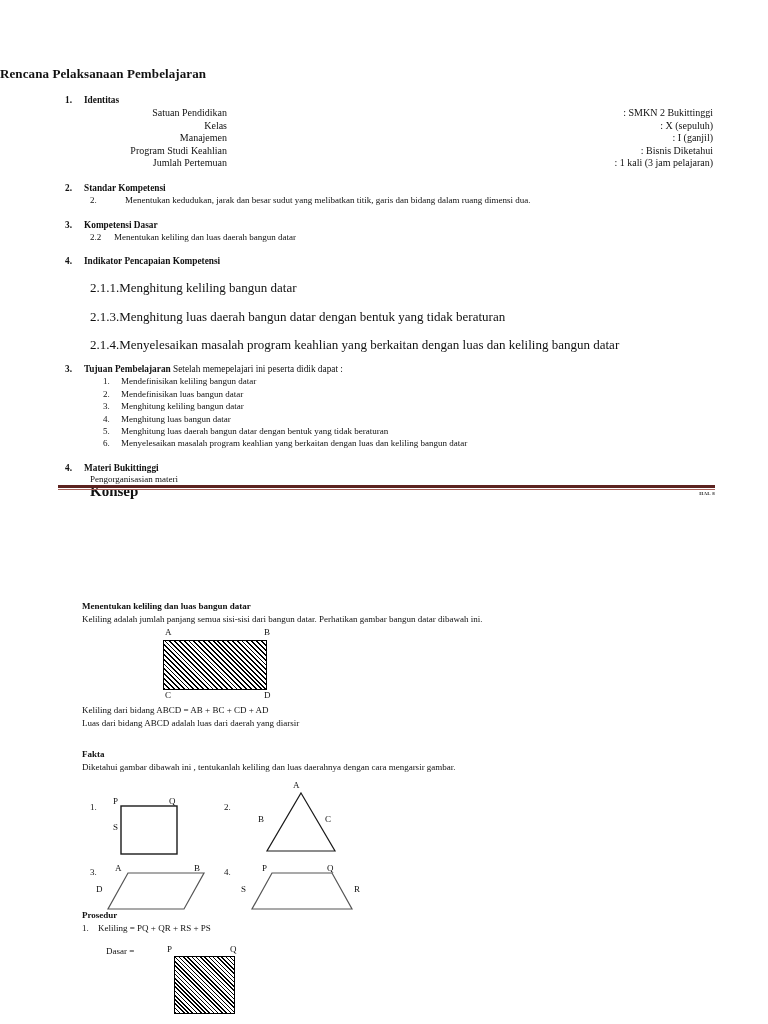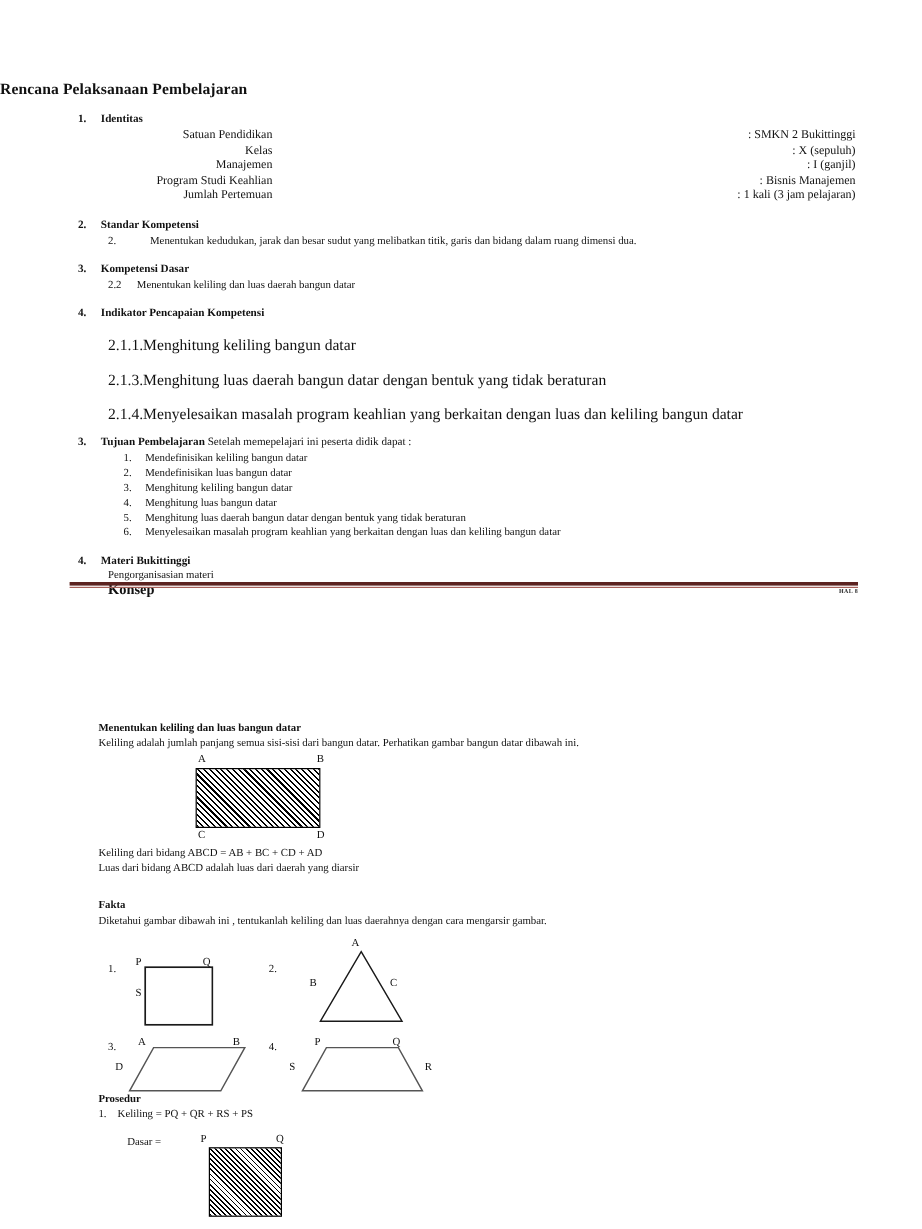--- a/index.html
+++ b/index.html
@@ -109,21 +109,21 @@
     left: 0;
     top: 0;
   }
 
   .plain-line {
     font-size: 9px;
     line-height: 12.6px;
     padding-left: 27px;
   }
   .bold-line {
-    font-size: 12px;
+    font-size: 15px;
     line-height: 12.6px;
     padding-left: 27px;
     font-weight: bold;
   }
 
   
   .rule-wrap {
     position: absolute;
     left: 58px;
     right: 53px;
@@ -274,21 +274,21 @@
       <div class="kv-row">
         <span class="kv-key">Kelas</span>
         <span class="kv-val">: X (sepuluh)</span>
       </div>
       <div class="kv-row">
         <span class="kv-key">Manajemen</span>
         <span class="kv-val">: I (ganjil)</span>
       </div>
       <div class="kv-row">
         <span class="kv-key">Program Studi Keahlian</span>
-        <span class="kv-val">: Bisnis Manajemen</span>
+        <span class="kv-val">: Bisnis Diketahui</span>
       </div>
       <div class="kv-row">
         <span class="kv-key">Jumlah Pertemuan</span>
         <span class="kv-val">: 1 kali (3 jam pelajaran)</span>
       </div>
     </div>
 
     <div class="sec-head">
       <span class="num">2.</span><span>Standar Kompetensi</span>
     </div>

